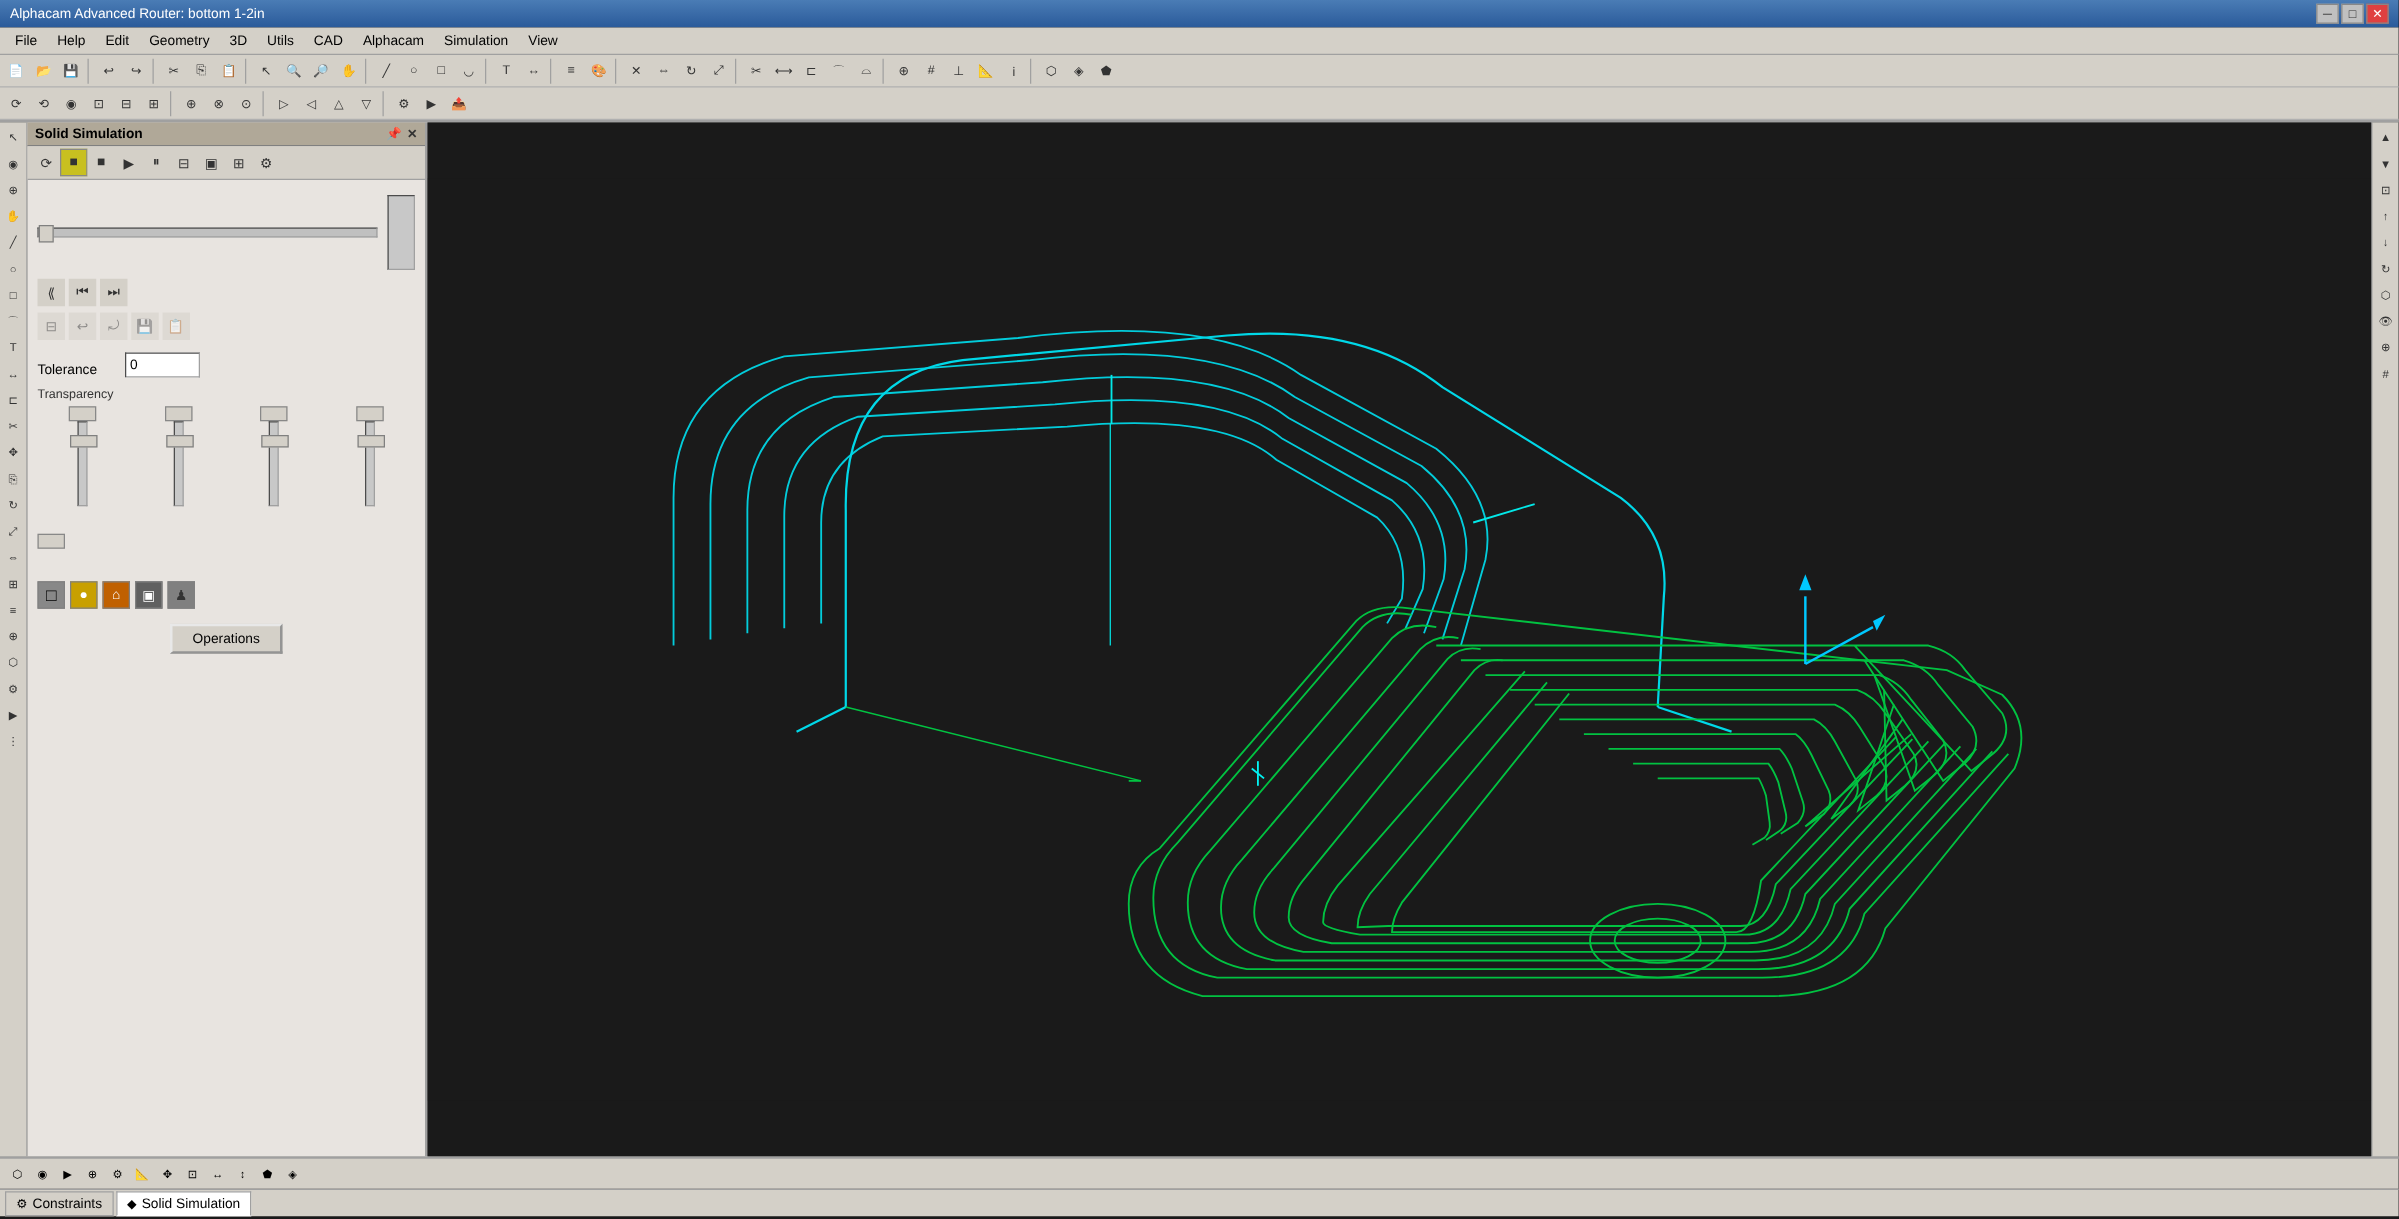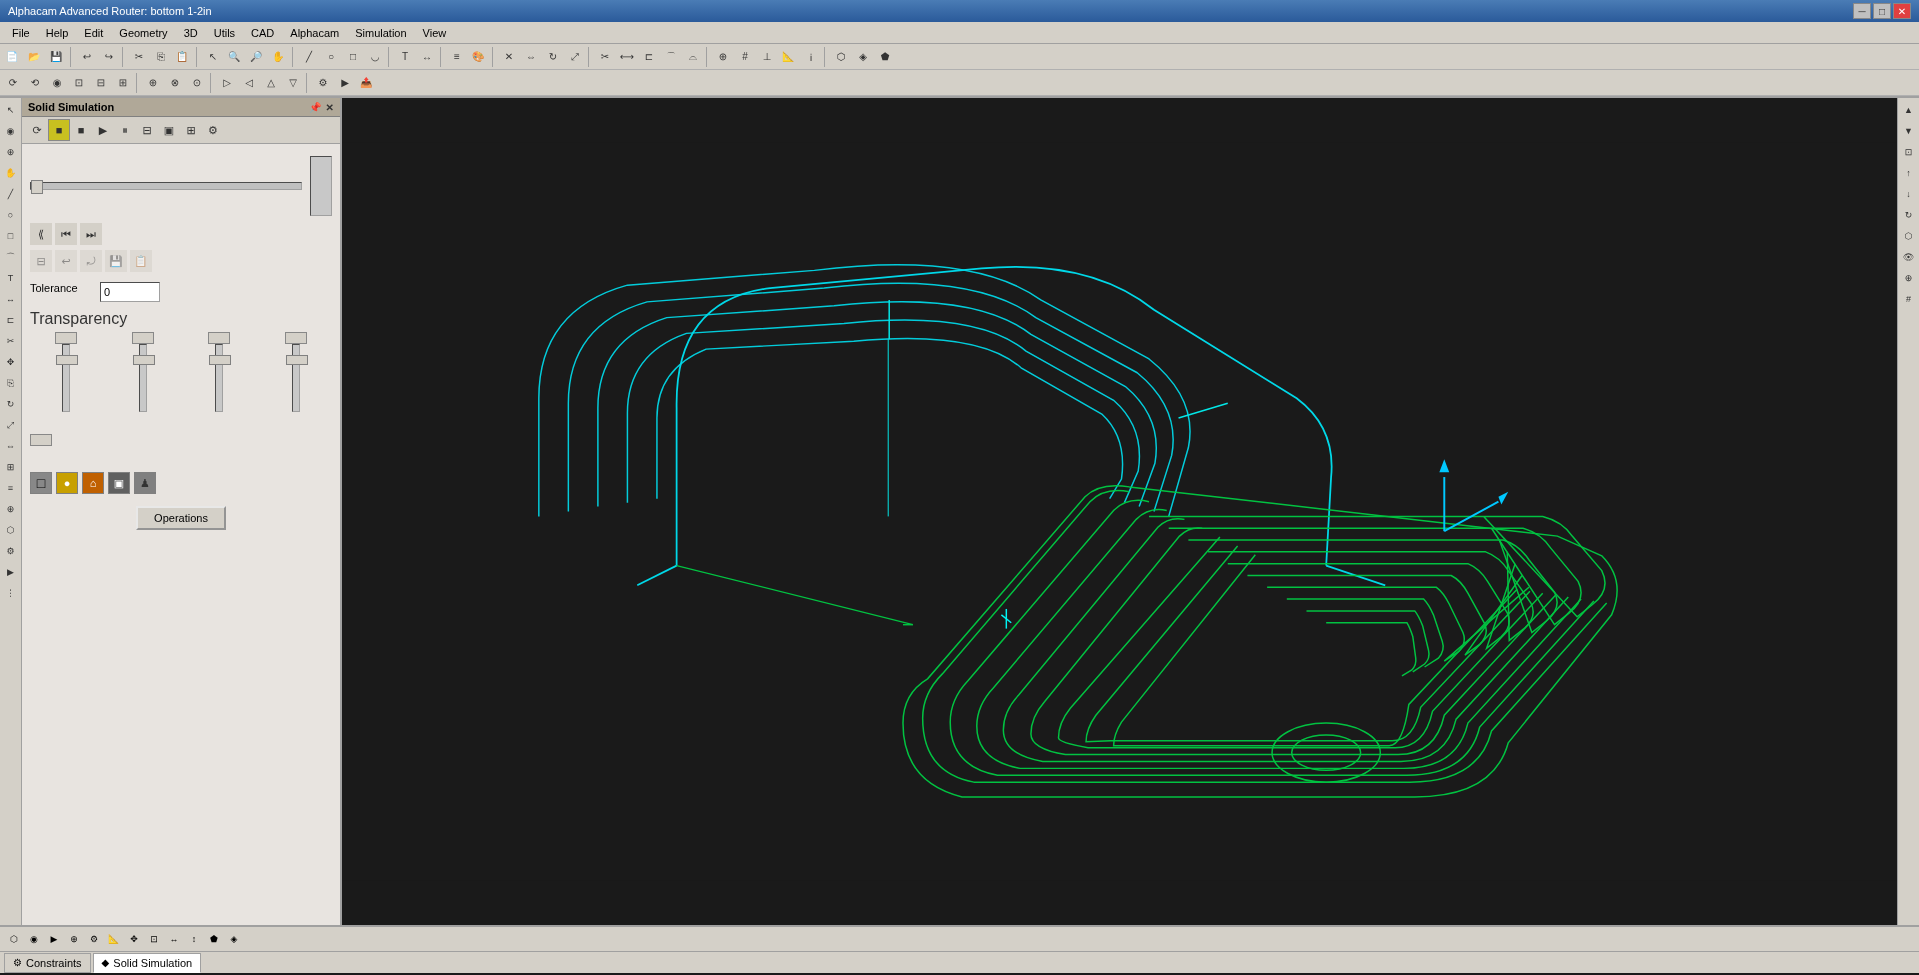--- a/index.html
+++ b/index.html
@@ -105,40 +105,40 @@
       border: 1px inset #a0a0a0; position: relative;
     }
     .slider-thumb {
       width: 12px; height: 14px; background: #d4d0c8;
       border: 1px solid #808080; position: absolute; top: -3px;
       cursor: pointer;
     }
 
     
     .transparency-section { margin-top: 8px; }
-    .transparency-label { font-size: 16px; color: #333; margin-bottom: 4px; }
+    .transparency-label { font-size: 10px; color: #333; margin-bottom: 4px; }
     .transparency-sliders {
       display: grid; grid-template-columns: repeat(4, 1fr); gap: 4px;
       margin-bottom: 8px;
     }
     .vert-slider-container {
       display: flex; flex-direction: column; align-items: center; height: 80px;
     }
     .vert-slider-track {
       width: 8px; flex: 1; background: #c8c8c8;
       border: 1px inset #a0a0a0; position: relative;
     }
     .vert-slider-thumb {
       width: 22px; height: 10px; background: #d4d0c8;
       border: 1px solid #808080; position: absolute;
       left: -7px; cursor: pointer;
     }
 
     .tolerance-row {
-      display: flex; align-items: flex-start; margin: 8px 0;
+      display: flex; align-items: flex-end; margin: 8px 0;
     }
     .tolerance-label { font-size: 11px; width: 70px; }
     .tolerance-input {
       width: 60px; height: 20px; border: 1px inset #a0a0a0;
       background: white; font-size: 11px; padding: 1px 3px;
     }
 
     
     .color-swatches {
       display: flex; gap: 4px; padding: 4px 0;

